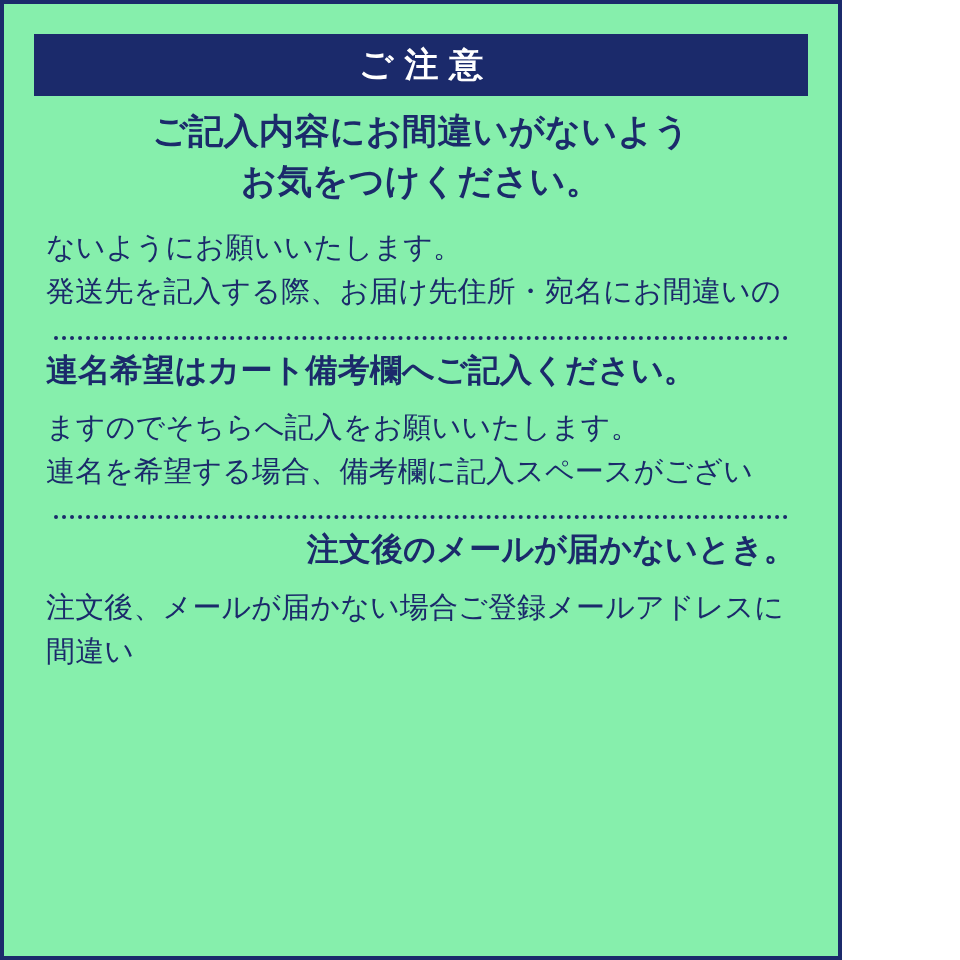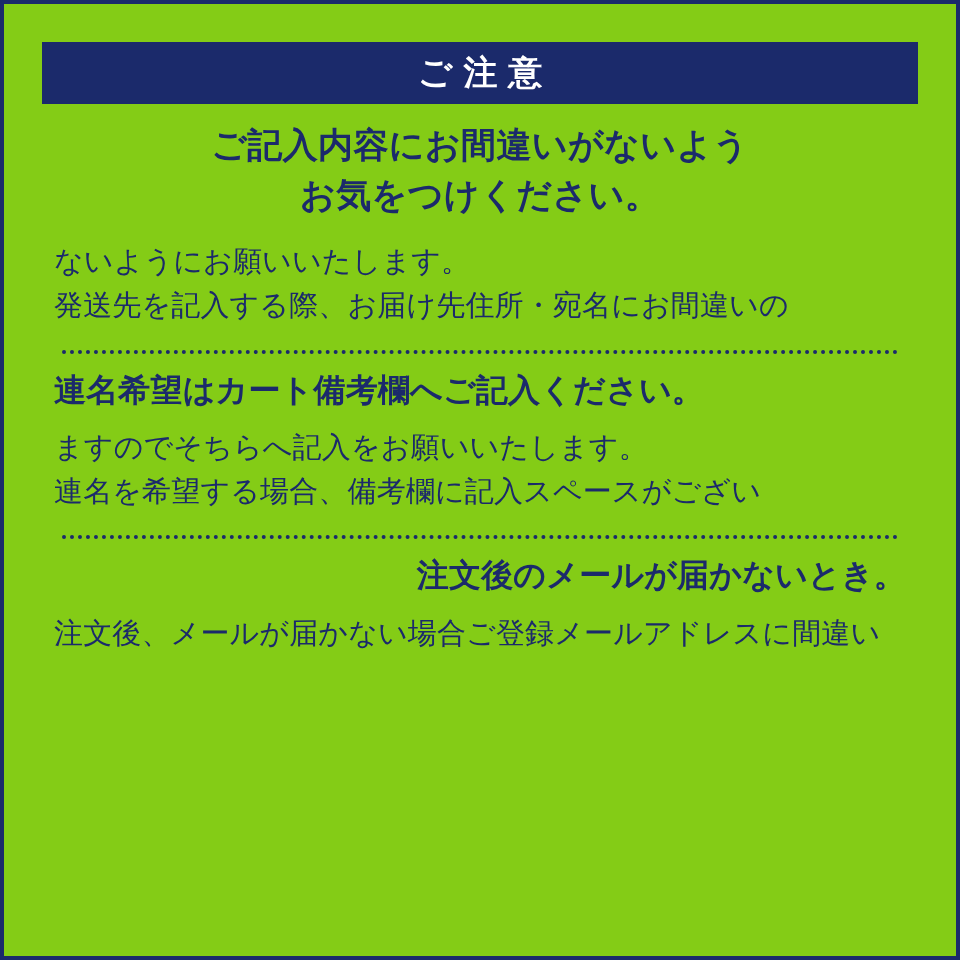--- a/index.html
+++ b/index.html
@@ -9,26 +9,26 @@
   body {
     width: 960px;
     height: 960px;
     background: #ffffff;
     font-family: "Liberation Sans", "DejaVu Sans", sans-serif;
     overflow: hidden;
   }
 
   .page {
     position: relative;
-    width: 960px;
+    width: 842px;
     height: 960px;
     box-sizing: border-box;
-    background: #84cc16;
+    background: #86efac;
     border: 4px solid #1b2a6b;
-    padding: 8px;
+    padding: 0;
   }
 
   .notice-header {
     margin: 30px 30px 0 30px;
     height: 62px;
     background: #1b2a6b;
     color: #ffffff;
     display: flex;
     align-items: center;
     justify-content: center;
@@ -36,21 +36,21 @@
     font-size: 34px;
     font-weight: bold;
     text-indent: 0.32em;
   }
 
   .content {
     padding: 0 42px;
   }
 
   .lead {
-    margin-top: 16px;
+    margin-top: 10px;
     text-align: center;
     color: #1b2a6b;
     font-size: 35px;
     font-weight: bold;
     line-height: 1.42;
     letter-spacing: 0.01em;
   }
   .lead .lead-line {
     display: block;
   }
@@ -66,21 +66,21 @@
     display: block;
   }
 
   .divider {
     margin: 22px 8px 0 8px;
     height: 0;
     border-top: 4px dotted #1b2a6b;
   }
 
   .section {
-    margin-top: 16px;
+    margin-top: 10px;
   }
 
   .section-title {
     color: #1b2a6b;
     font-size: 32px;
     font-weight: bold;
     line-height: 1.3;
     letter-spacing: 0.005em;
   }
   .section-title.center {

